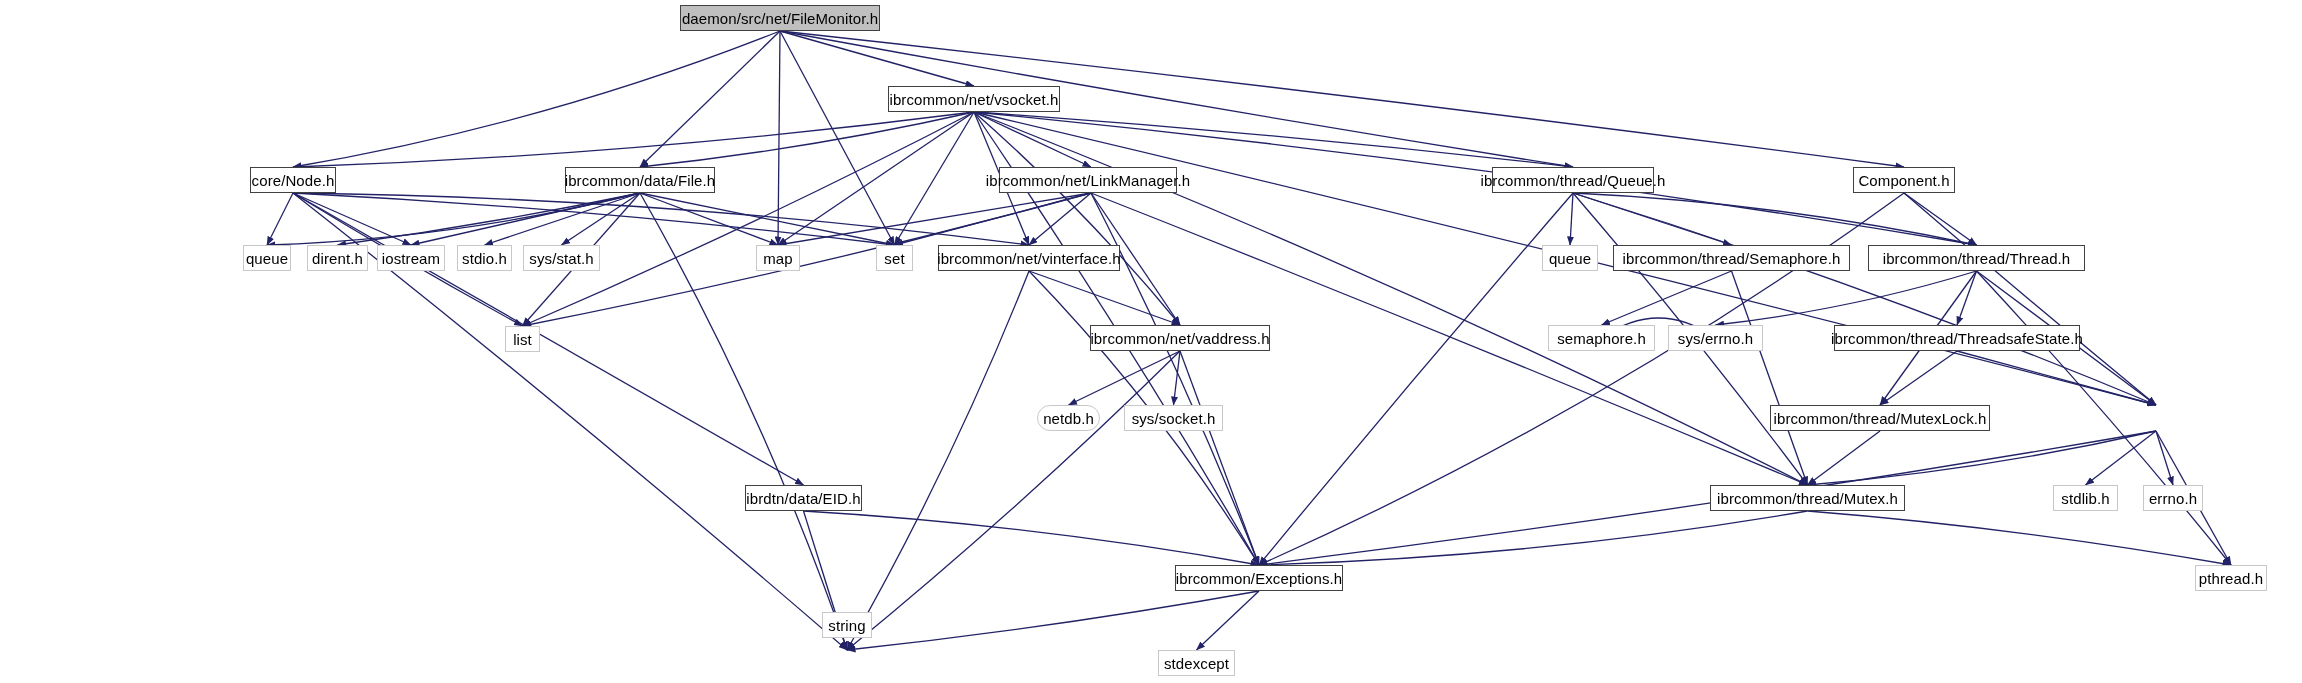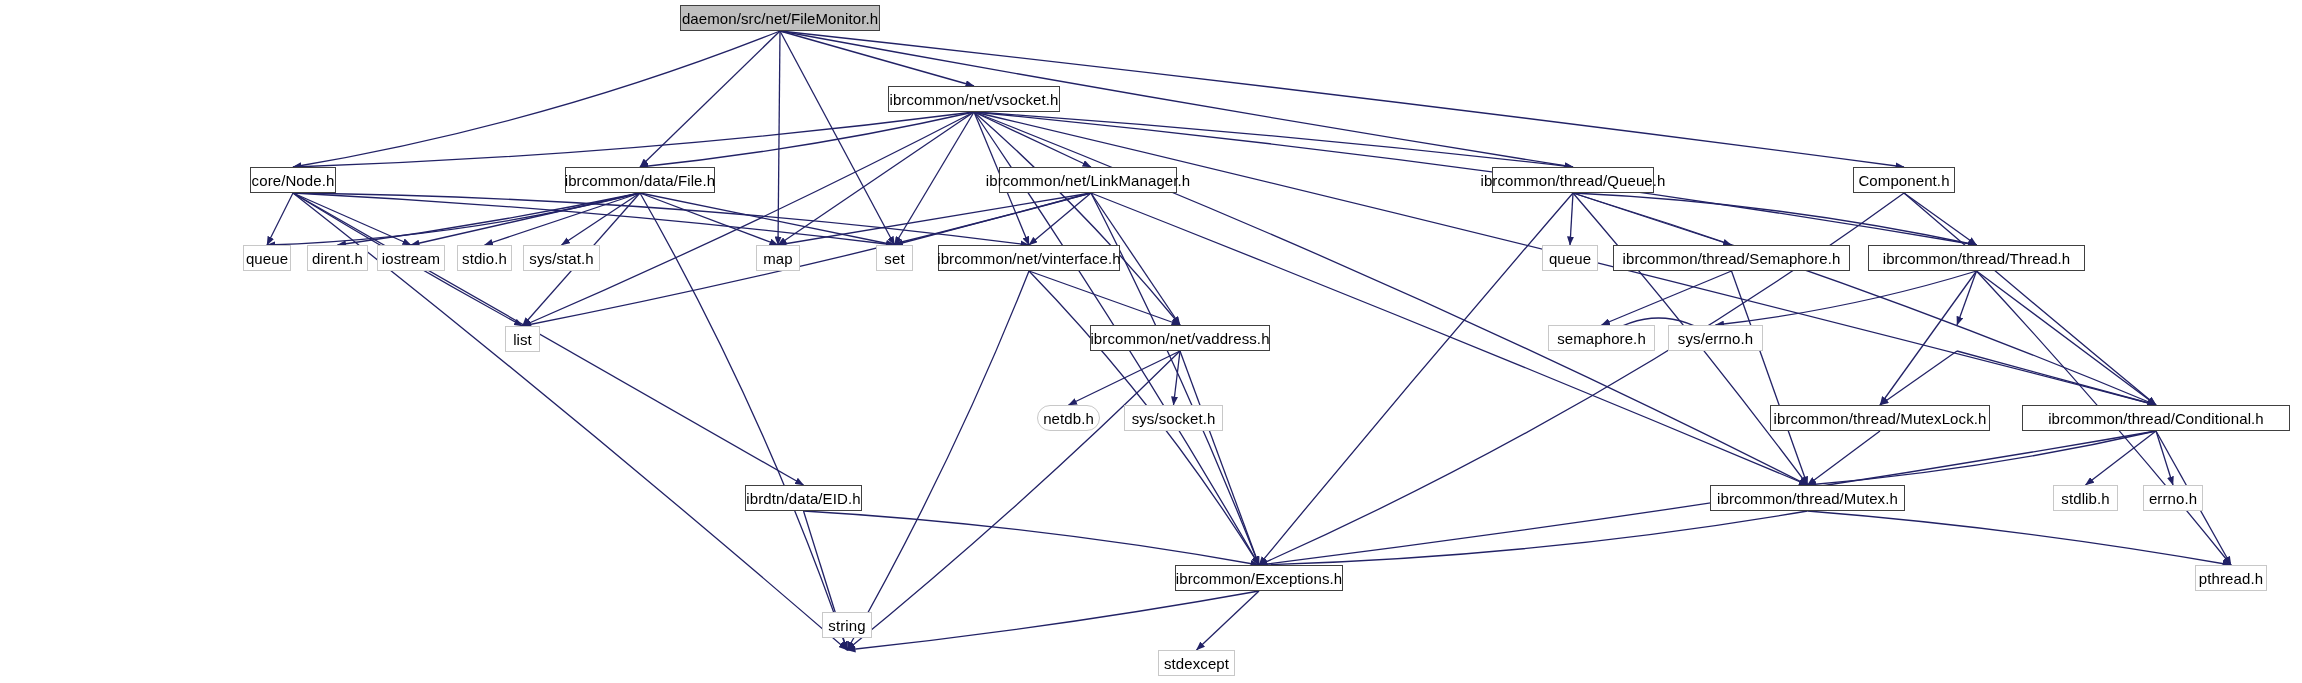--- a/index.html
+++ b/index.html
@@ -156,24 +156,24 @@
     <div class="node " style="left: 756px; top: 245px; width: 44px;">map</div>
     <div class="node " style="left: 876px; top: 245px; width: 37px;">set</div>
     <div class="node solid" style="left: 938px; top: 245px; width: 182px;">ibrcommon/net/vinterface.h</div>
     <div class="node " style="left: 1542px; top: 245px; width: 56px;">queue</div>
     <div class="node solid" style="left: 1613px; top: 245px; width: 237px;">ibrcommon/thread/Semaphore.h</div>
     <div class="node solid" style="left: 1868px; top: 245px; width: 217px;">ibrcommon/thread/Thread.h</div>
     <div class="node " style="left: 505px; top: 326px; width: 35px;">list</div>
     <div class="node solid" style="left: 1090px; top: 325px; width: 180px;">ibrcommon/net/vaddress.h</div>
     <div class="node " style="left: 1548px; top: 325px; width: 107px;">semaphore.h</div>
     <div class="node " style="left: 1668px; top: 325px; width: 95px;">sys/errno.h</div>
+    <div class="node solid" style="left: 1834px; top: 325px; width: 246px;">ibrcommon/thread/ThreadsafeState.h</div>
     <div class="node " style="left: 1037px; top: 405px; width: 63px; border-radius: 13px;">netdb.h</div>
     <div class="node " style="left: 1124px; top: 405px; width: 99px;">sys/socket.h</div>
     <div class="node solid" style="left: 1770px; top: 405px; width: 220px;">ibrcommon/thread/MutexLock.h</div>
-    <div class="node solid" style="left: 2022px; top: 405px; width: 268px;">ibrcommon/thread/Conditional.h</div>
     <div class="node solid" style="left: 745px; top: 485px; width: 117px;">ibrdtn/data/EID.h</div>
     <div class="node solid" style="left: 1710px; top: 485px; width: 195px;">ibrcommon/thread/Mutex.h</div>
     <div class="node " style="left: 2053px; top: 485px; width: 65px;">stdlib.h</div>
     <div class="node " style="left: 2143px; top: 485px; width: 60px;">errno.h</div>
     <div class="node solid" style="left: 1175px; top: 565px; width: 168px;">ibrcommon/Exceptions.h</div>
     <div class="node " style="left: 2195px; top: 565px; width: 72px; text-align: right;">pthread.h</div>
     <div class="node " style="left: 822px; top: 612px; width: 50px;">string</div>
     <div class="node " style="left: 1158px; top: 650px; width: 77px;">stdexcept</div>
   </div>
 

